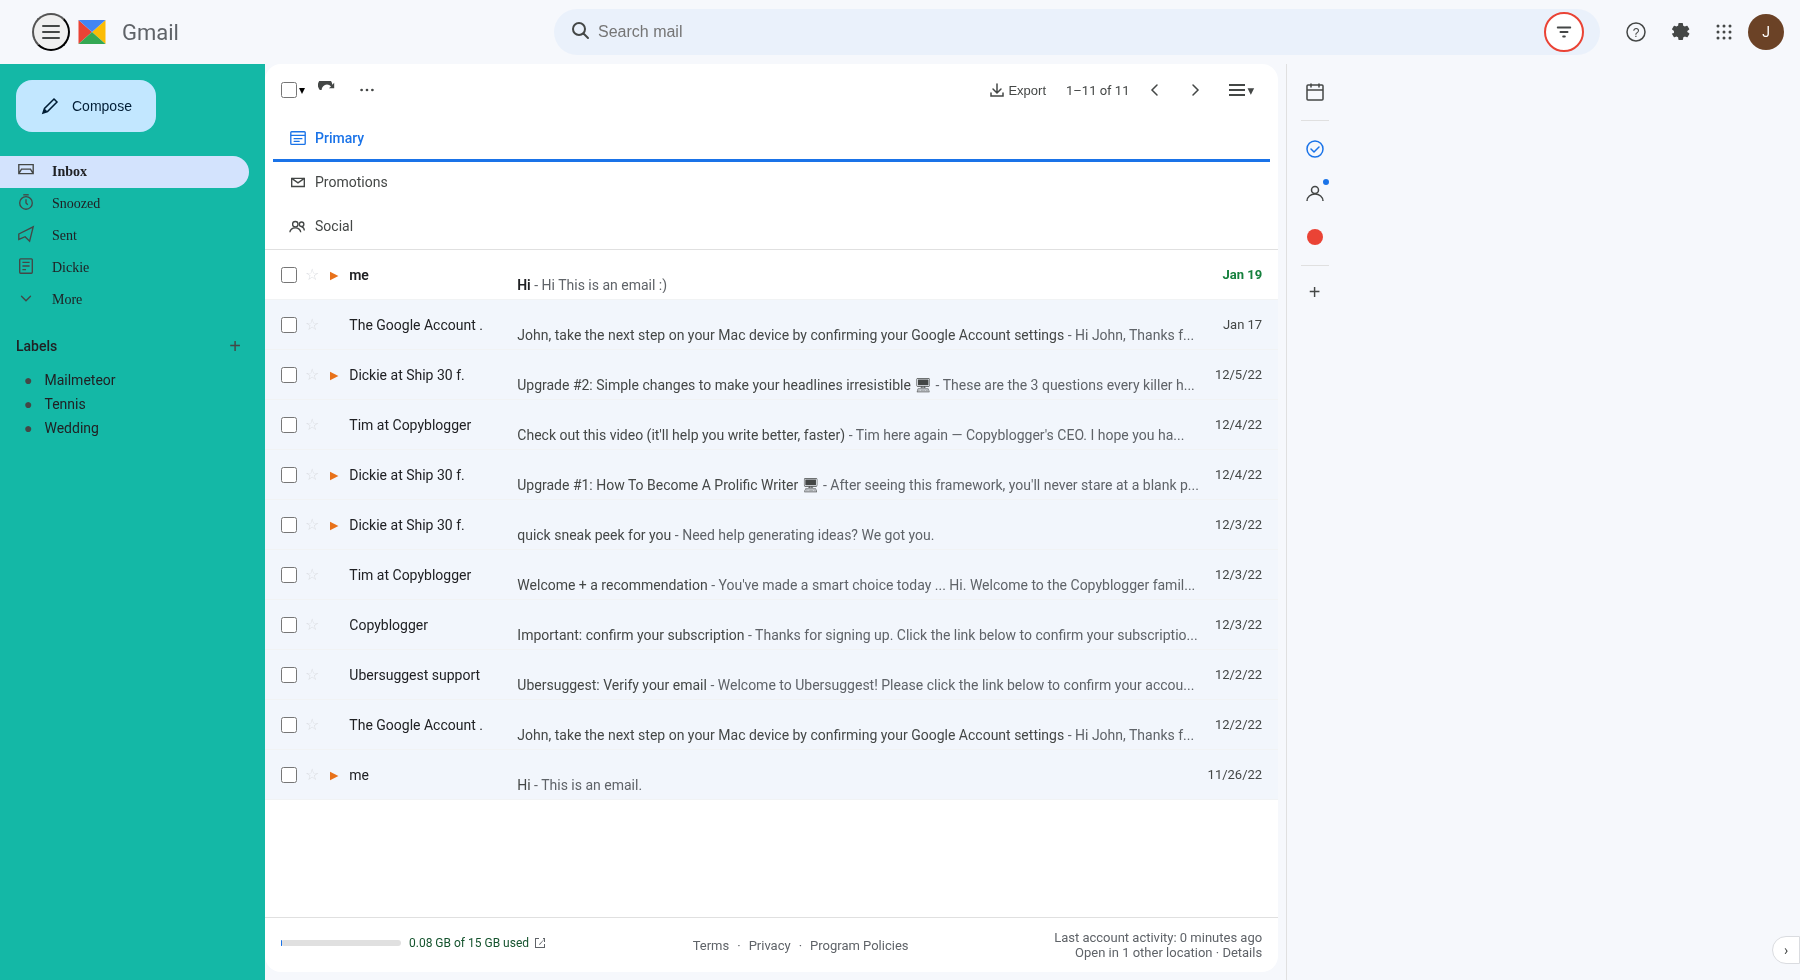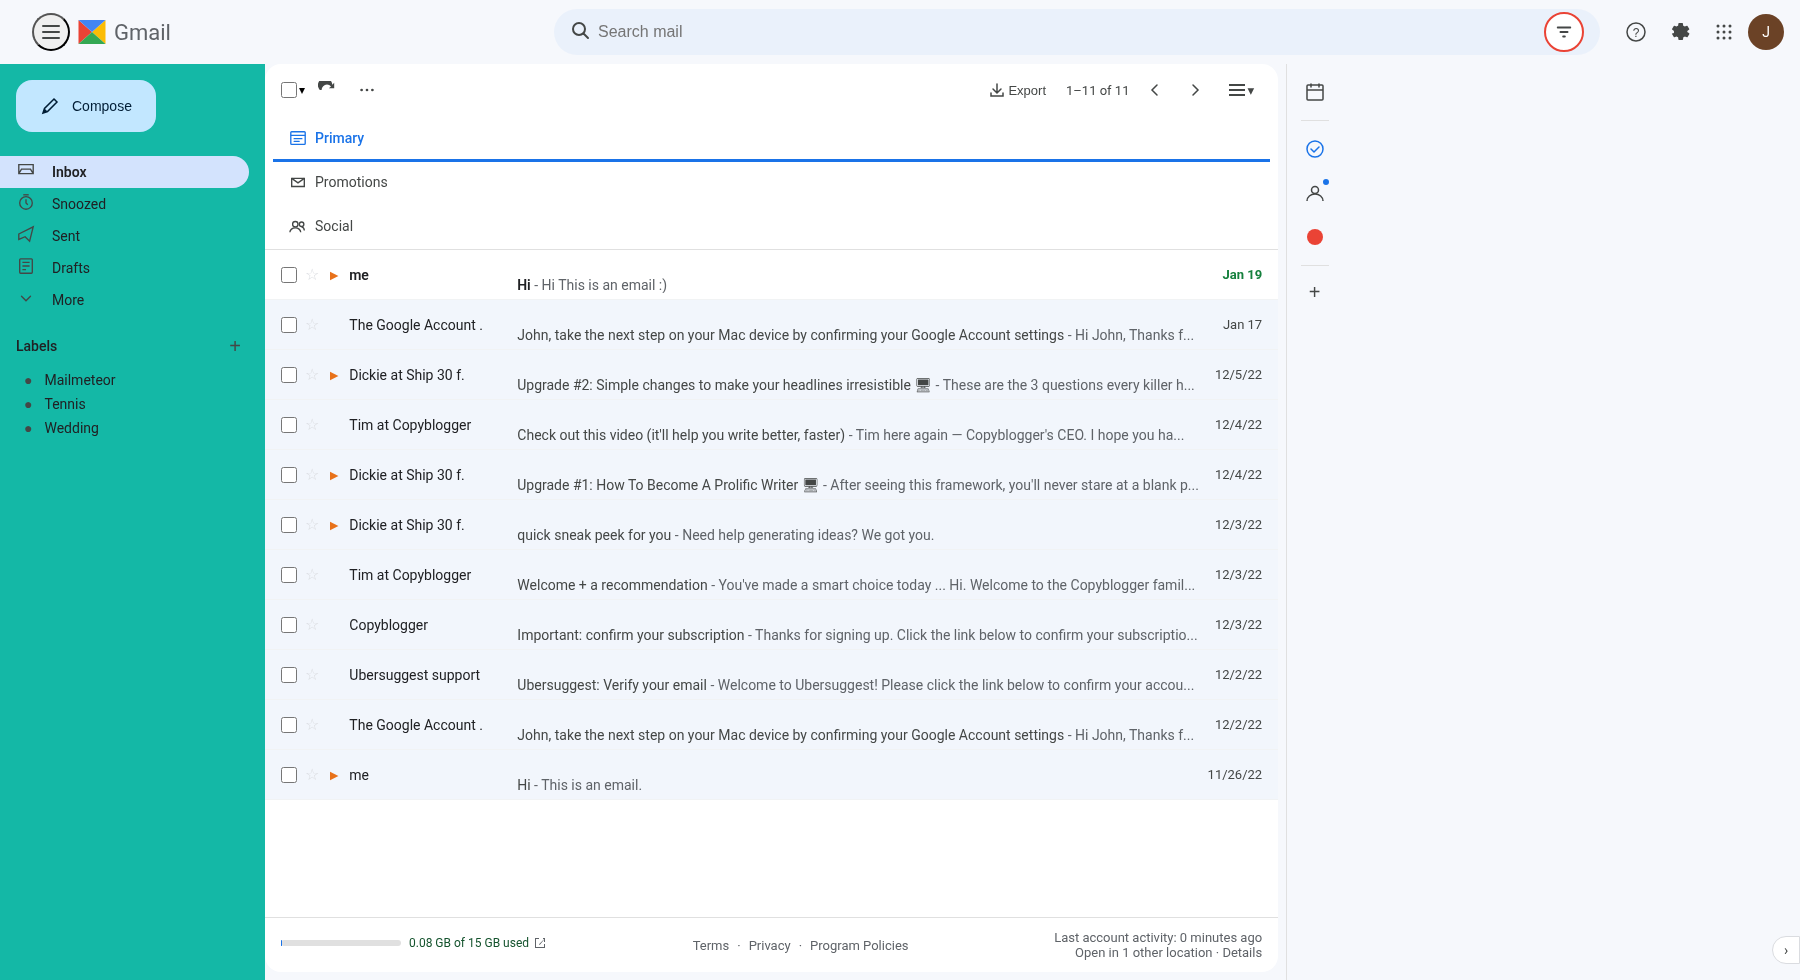--- a/index.html
+++ b/index.html
@@ -9,21 +9,21 @@
     .top-bar-left {
       width: 265px;
       min-width: 265px;
       display: flex;
       align-items: center;
       padding: 8px 16px;
       height: 64px;
       background: #f6f8fc;
     }
     .hamburger { cursor: pointer; padding: 8px; border-radius: 50%; display: flex; align-items: center; justify-content: center; }
-    .logo-area { display: flex; align-items: center; gap: 4px; margin-left: 4px; }
+    .logo-area { display: flex; align-items: center; gap: 12px; margin-left: 4px; }
     .logo-g { width: 36px; height: 36px; }
     .logo-text { font-size: 22px; color: #5f6368; font-weight: 400; }
     .compose-btn {
       margin: 8px 16px 16px 16px;
       background: #c2e7ff;
       border: none;
       border-radius: 16px;
       padding: 16px 24px;
       font-size: 14px;
       font-weight: 500;
@@ -42,21 +42,21 @@
       height: 32px;
       border-radius: 0 16px 16px 0;
       cursor: pointer;
       font-size: 14px;
       color: #202124;
       gap: 16px;
       margin-right: 16px;
     }
     .nav-item.active { background: #d3e3fd; font-weight: 600; }
     .nav-icon { font-size: 18px; width: 20px; text-align: center; color: #444746; }
-    .nav-label { flex: 1; }
+    .nav-label { flex: 1; font-family: Liberation Serif, serif; }
 
     .labels-section { margin-top: 8px; padding: 0 16px; }
     .labels-header {
       display: flex;
       align-items: center;
       justify-content: space-between;
       padding: 8px 0;
       font-size: 14px;
       font-weight: 500;
       color: #202124;
@@ -490,21 +490,21 @@
         </span>
         <span class="nav-label">Sent</span>
       </div>
       <div class="nav-item">
         <span class="nav-icon">
           <svg width="18" height="18" viewBox="0 0 20 20" fill="none" stroke="#444746" stroke-width="1.5">
             <rect x="3" y="2" width="14" height="16" rx="1"></rect>
             <path d="M6 6h8M6 10h8M6 14h4"></path>
           </svg>
         </span>
-        <span class="nav-label">Drafts</span>
+        <span class="nav-label">Dickie</span>
       </div>
       <div class="nav-item">
         <span class="nav-icon">
           <svg width="18" height="18" viewBox="0 0 20 20" fill="#444746">
             <path d="M5 8l5 5 5-5" fill="none" stroke="#444746" stroke-width="1.5" stroke-linecap="round"></path>
           </svg>
         </span>
         <span class="nav-label">More</span>
       </div>
     </nav>

